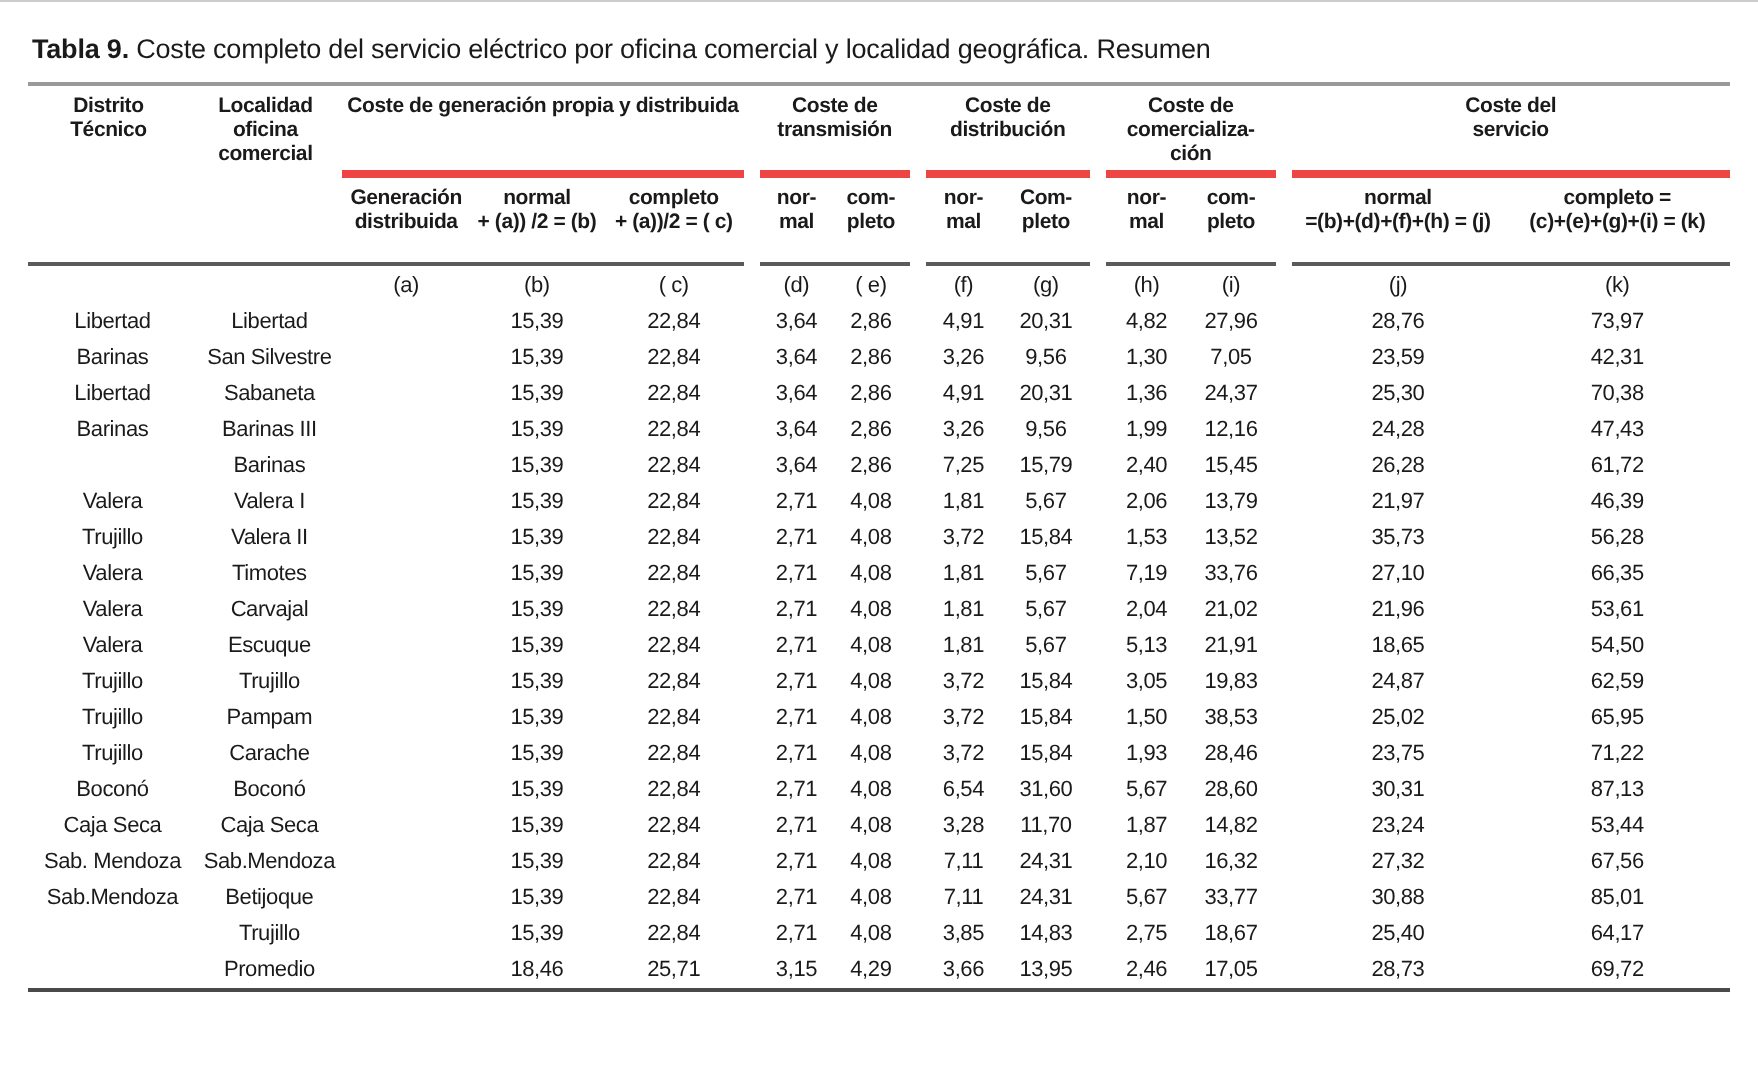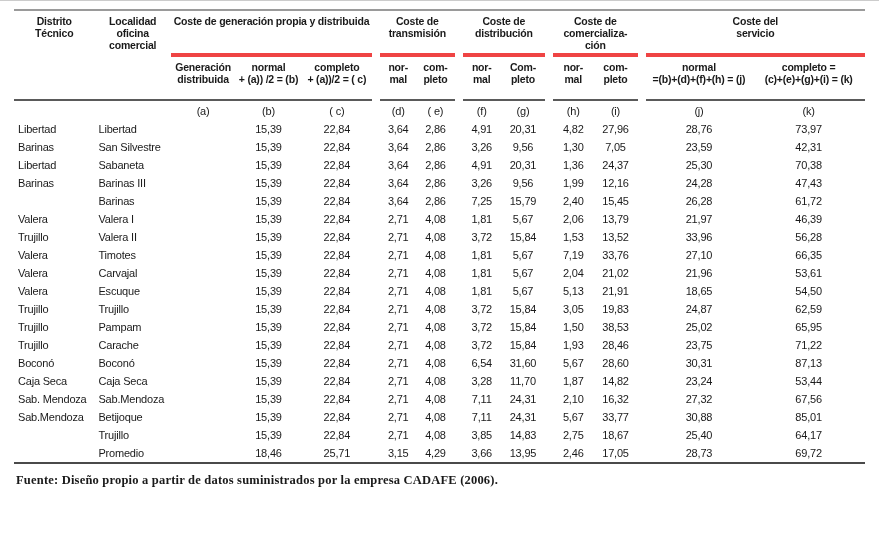--- a/index.html
+++ b/index.html
@@ -20,31 +20,32 @@
   }
   .t th.lbl{vertical-align:top;border-bottom:2px solid #5a5a5a;margin-top:28px;}
   .t th.grp{border-bottom:4px solid #ef4444;}
   .t th.sub{vertical-align:bottom;padding-bottom:14px;border-bottom:2px solid #5a5a5a;}
   .t th.spacer,.t td.spacer{border-bottom:none;padding:0;}
   .t td{
     font-size:11px;height:18px;line-height:18px;text-align:center;
     padding:0;letter-spacing:-0.2px;white-space:nowrap;overflow:hidden;
   }
   .t tr.letters-row td{height:19px;}
-  .t td.txt{text-align:left;padding-left:4px;}
+  .t td.txt{text-align:center;padding-left:4px;}
   .source{
     font-family:"Liberation Serif",serif;font-weight:bold;font-size:12.5px;
     margin:9px 0 0 2px;letter-spacing:0.2px;
   }
 </style>
 </head>
 <body>
 
 <div class="page">
 
+  <div class="caption"><b>Tabla 9.</b><span> Coste completo del servicio eléctrico por oficina comercial y localidad geográfica. Resumen</span></div>
 
   <table class="t">
     <colgroup>
       <col style="width:80px">
         <col style="width:76px">
       <col style="width:64px">
         <col style="width:66px">
         <col style="width:70px">
       <col style="width:8px" class="spacer">
       <col style="width:36px">
@@ -249,21 +250,21 @@
           <td class="spacer"></td>
           <td>2,71</td>
           <td>4,08</td>
           <td class="spacer"></td>
           <td>3,72</td>
           <td>15,84</td>
           <td class="spacer"></td>
           <td>1,53</td>
           <td>13,52</td>
           <td class="spacer"></td>
-          <td>33,96</td>
+          <td>35,73</td>
           <td>56,28</td>
         </tr>
         <tr>
           <td class="txt">Valera</td>
           <td class="txt">Timotes</td>
           <td></td>
           <td>15,39</td>
           <td>22,84</td>
           <td class="spacer"></td>
           <td>2,71</td>
@@ -483,15 +484,14 @@
           <td class="spacer"></td>
           <td>2,46</td>
           <td>17,05</td>
           <td class="spacer"></td>
           <td>28,73</td>
           <td>69,72</td>
         </tr>
       </tbody>
   </table>
 
-  <div class="source">Fuente: Diseño propio a partir de datos suministrados por la empresa CADAFE (2006).</div>
 
 </div>
 
 </body></html>

